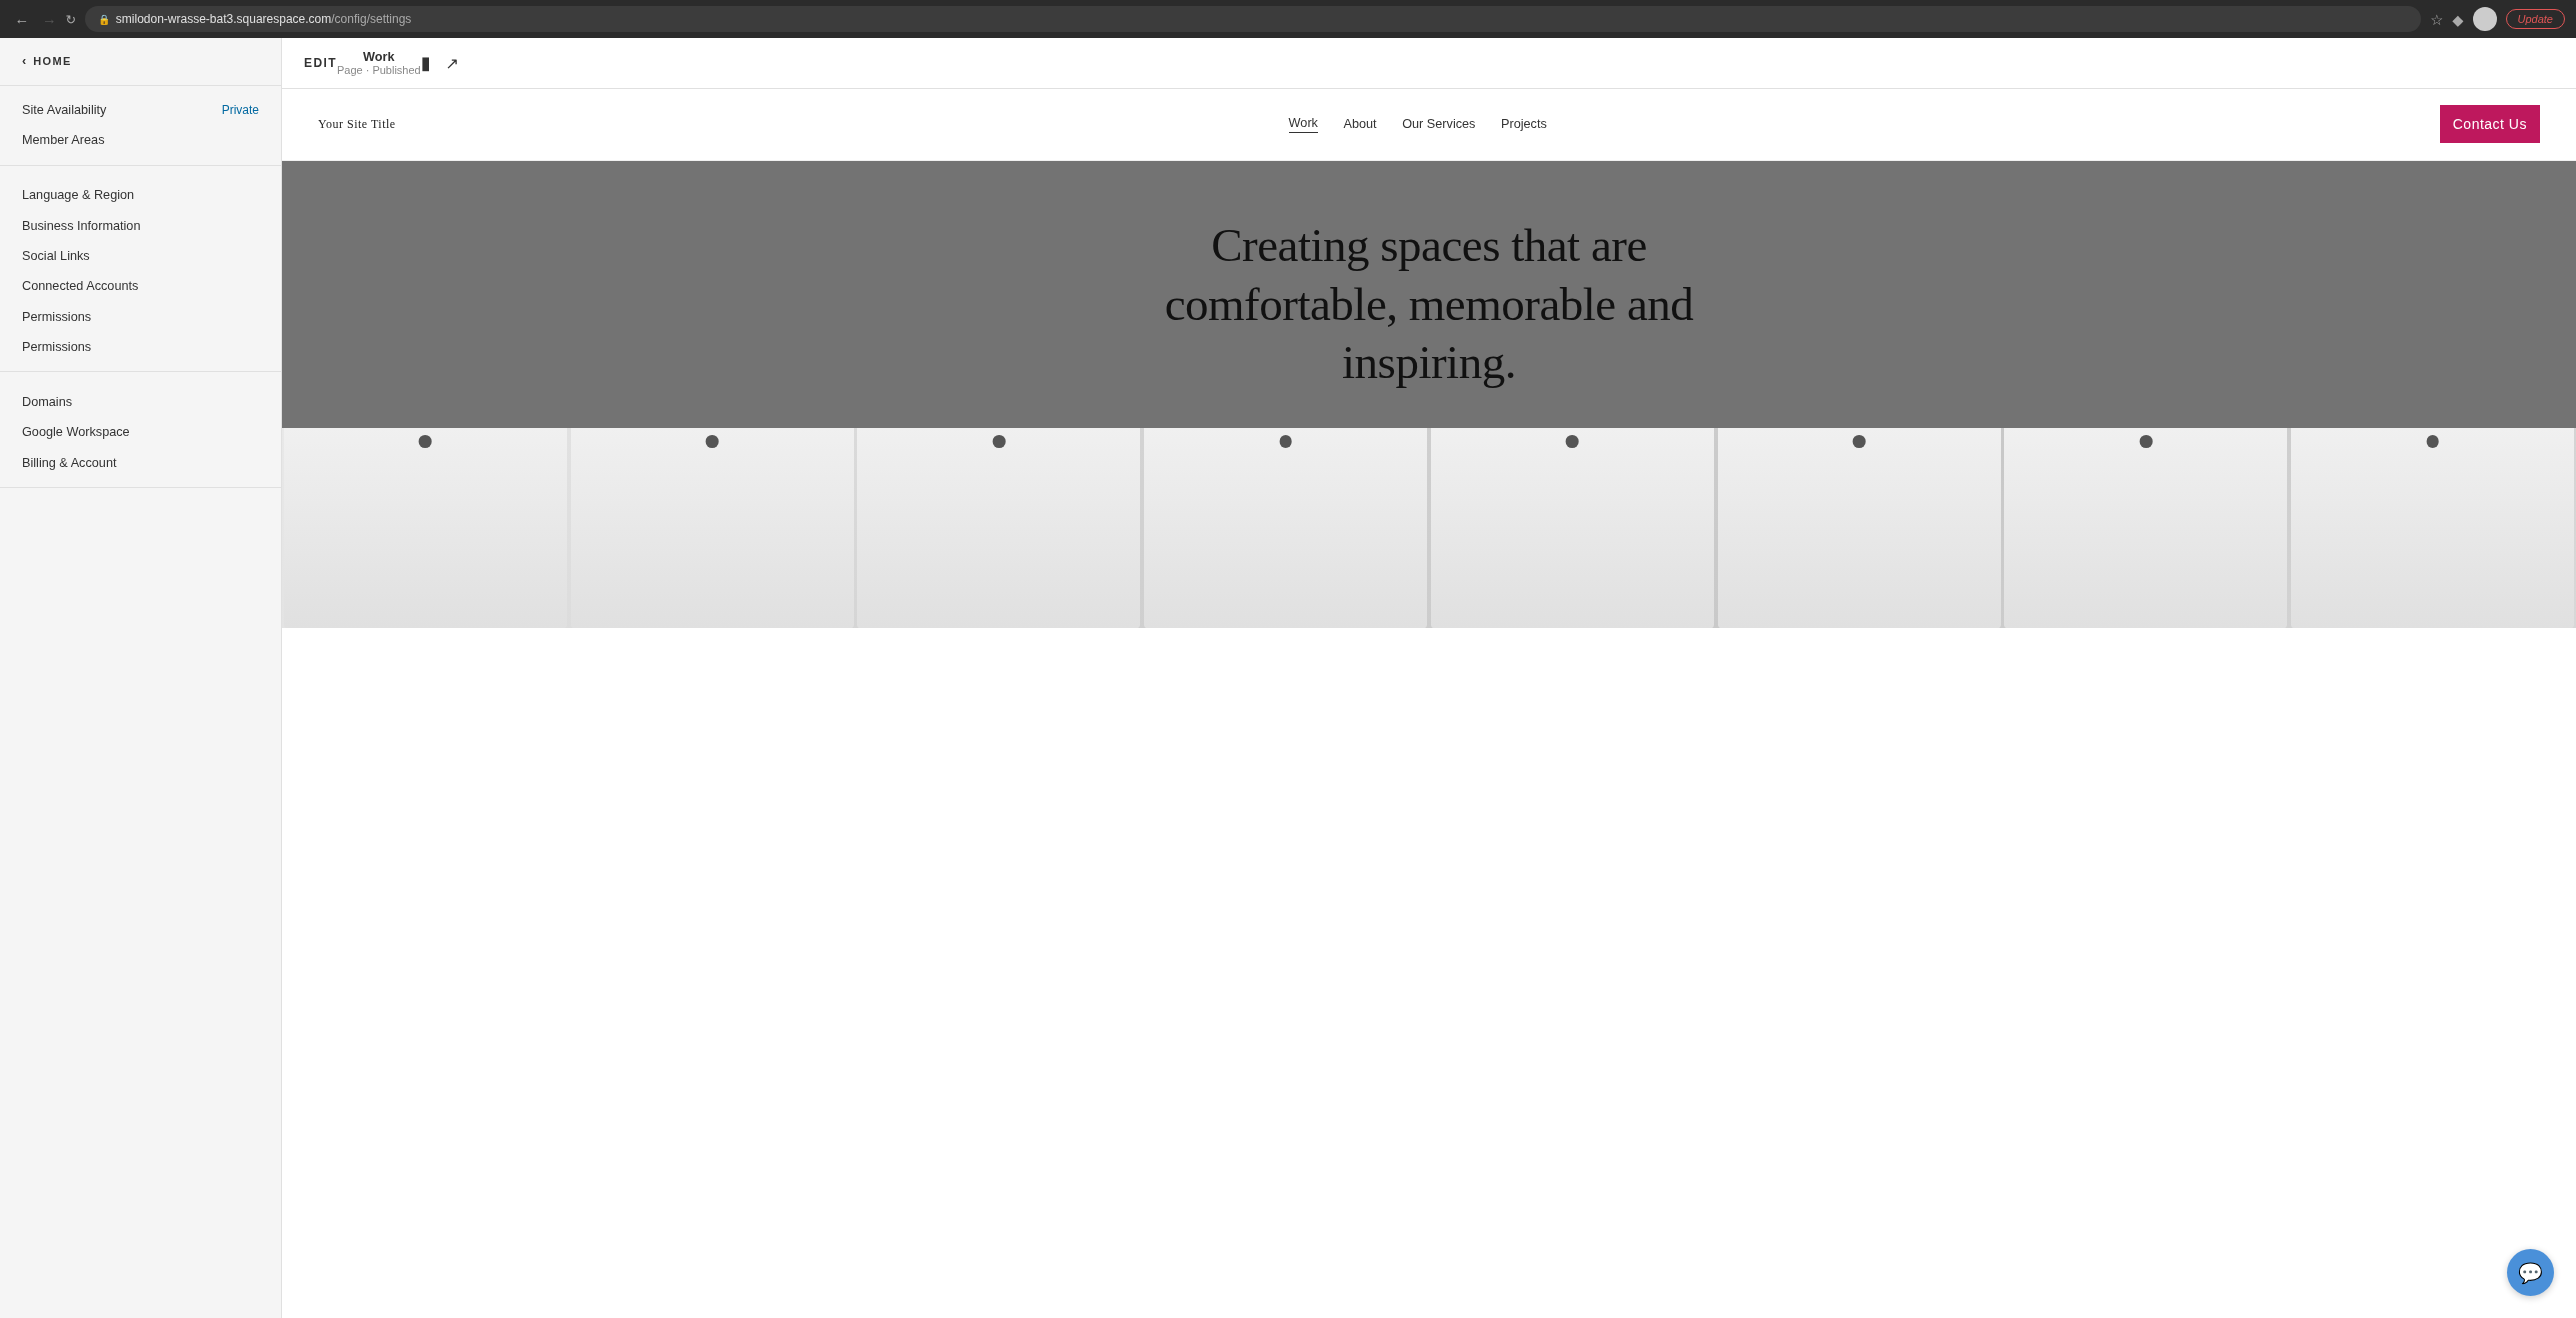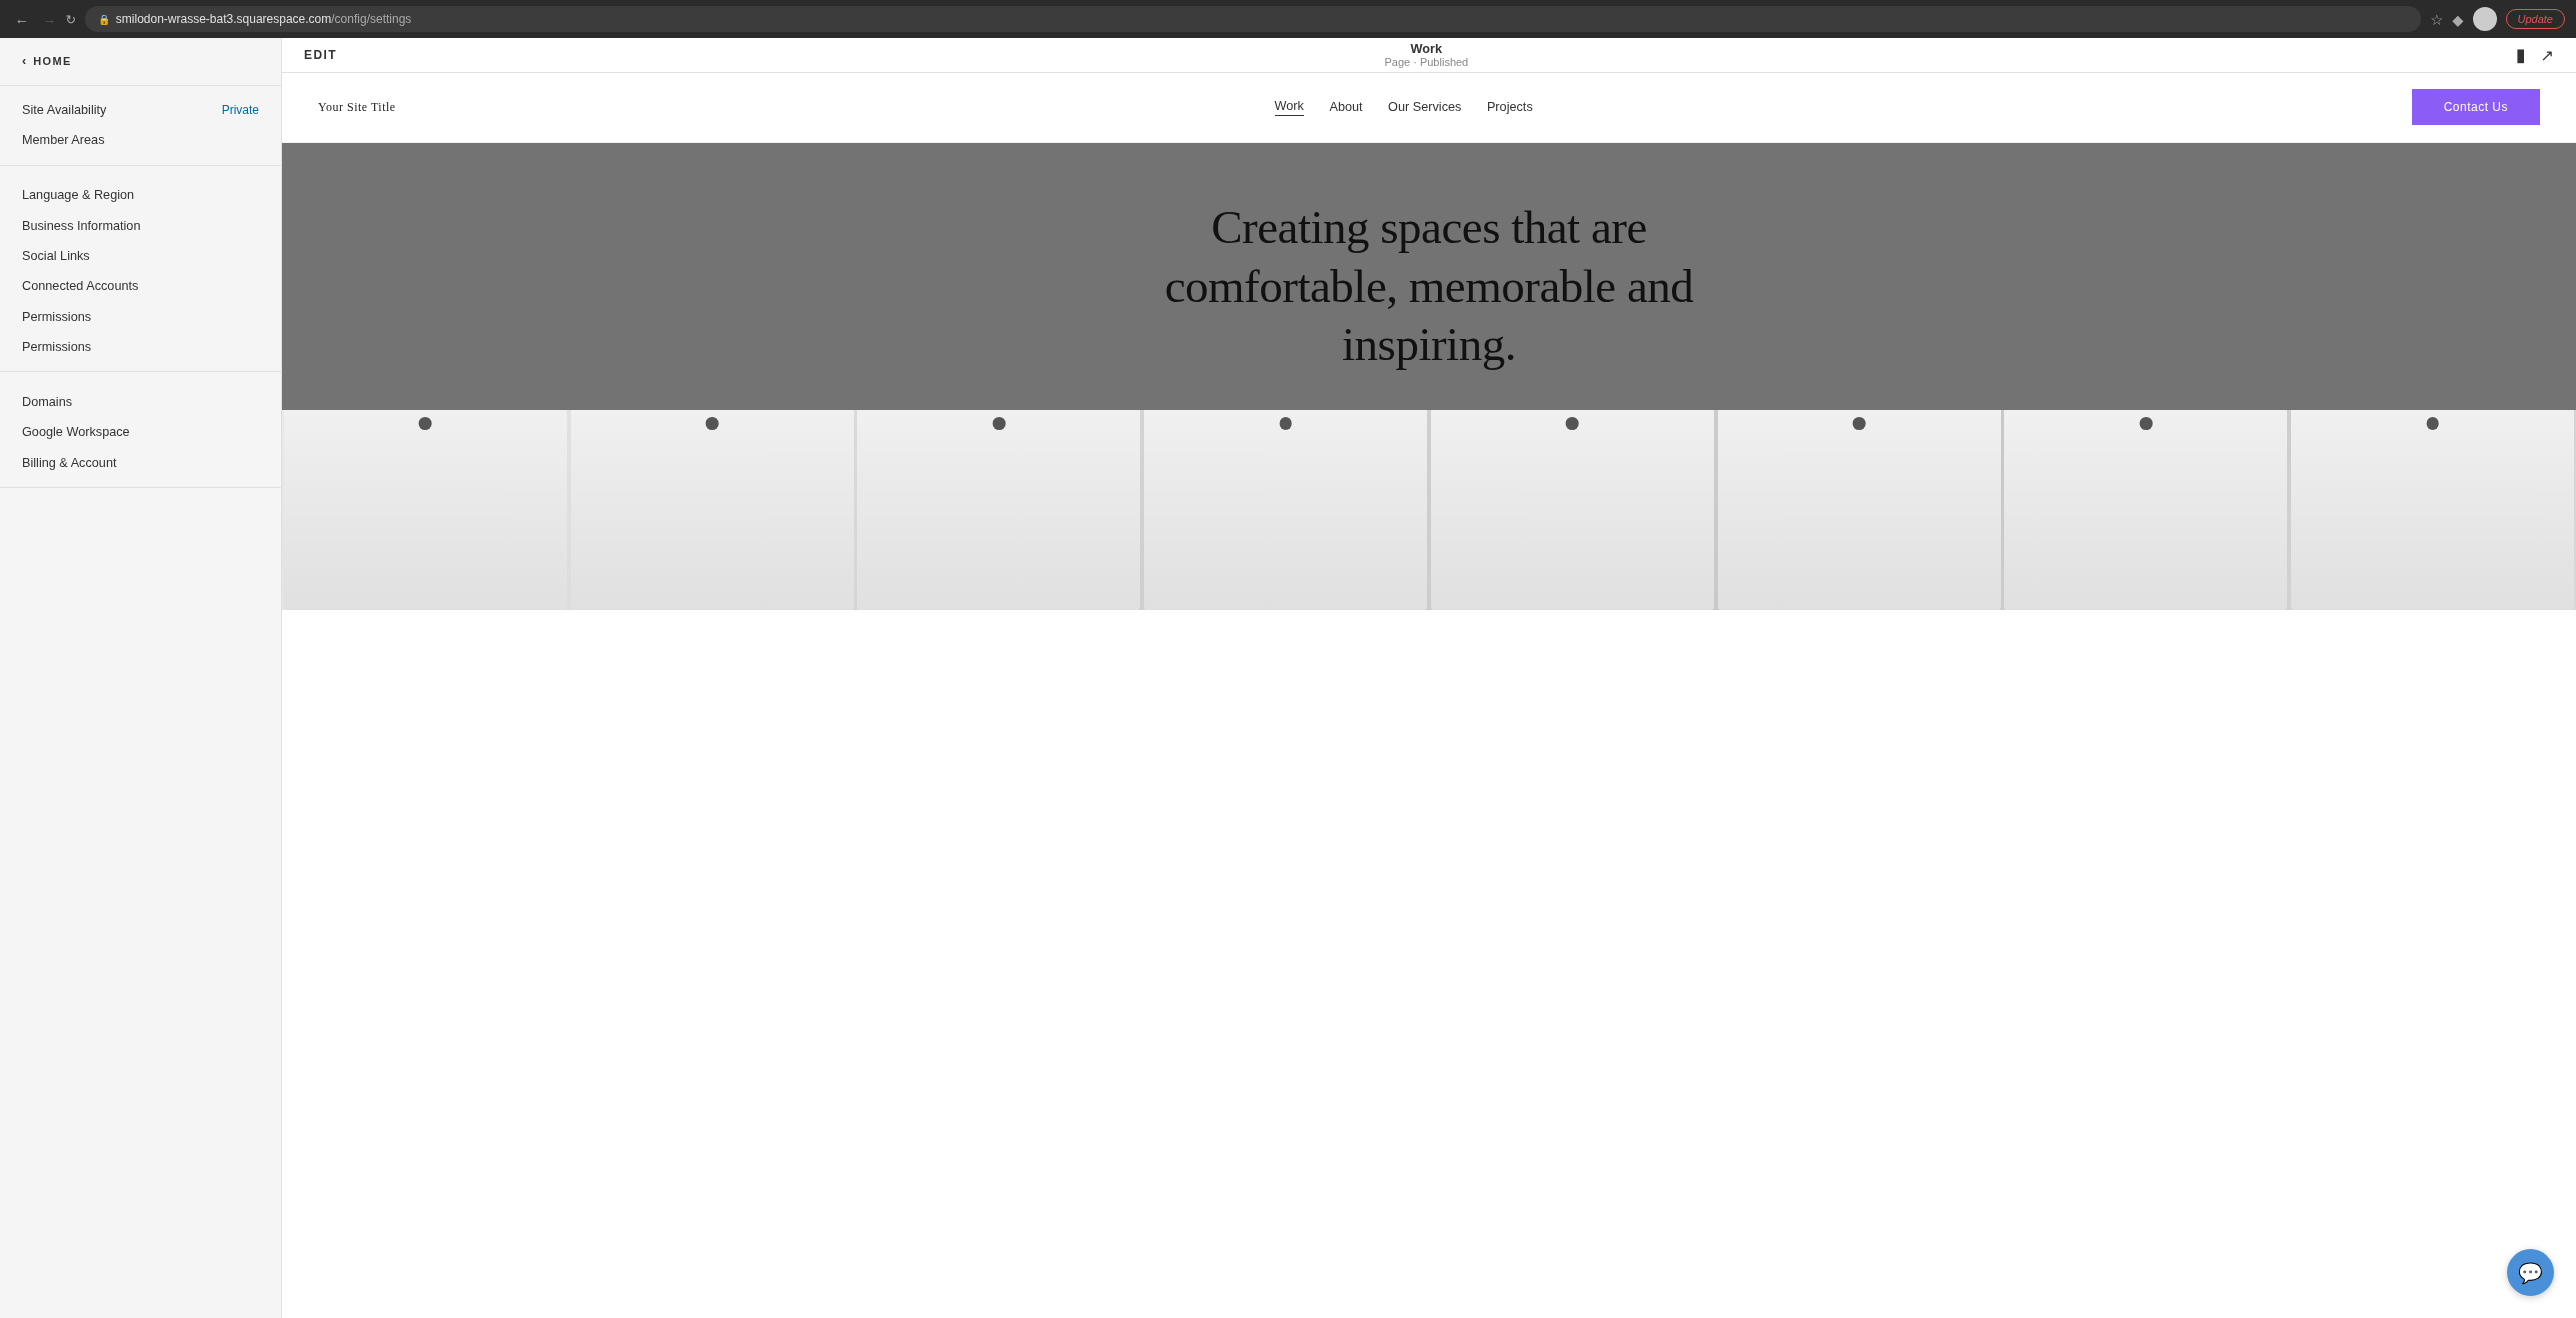--- a/index.html
+++ b/index.html
@@ -147,25 +147,25 @@
     
     .content-area {
       flex: 1;
       display: flex;
       flex-direction: column;
       overflow: hidden;
     }
 
     
     .edit-bar {
-      height: 35px;
+      height: 51px;
       border-bottom: 0.9px solid #e0e0e0;
       display: flex;
       align-items: center;
-      justify-content: space-between;
+      justify-content: flex-start;
       padding: 0 22px;
       background: #fff;
       flex-shrink: 0;
     }
     .edit-label {
       font-size: 12px;
       font-weight: 600;
       letter-spacing: 1.4px;
       text-transform: uppercase;
       color: #333;
@@ -232,24 +232,24 @@
       font-size: 12.7px;
       color: #333;
       cursor: pointer;
       text-decoration: none;
     }
     .nav-link.active {
       border-bottom: 1.4px solid #333;
       padding-bottom: 1.8px;
     }
     .nav-cta {
-      background: #8b5cf6;
+      background: #be185d;
       color: #fff;
-      padding: 11px 32px;
-      font-size: 12px;
+      padding: 11px 13px;
+      font-size: 14px;
       font-weight: 500;
       cursor: pointer;
       border: none;
       letter-spacing: 0.5px;
     }
 
     .hero-section {
       text-align: center;
       padding: 55px 36px 36px;
       background: #737373;

